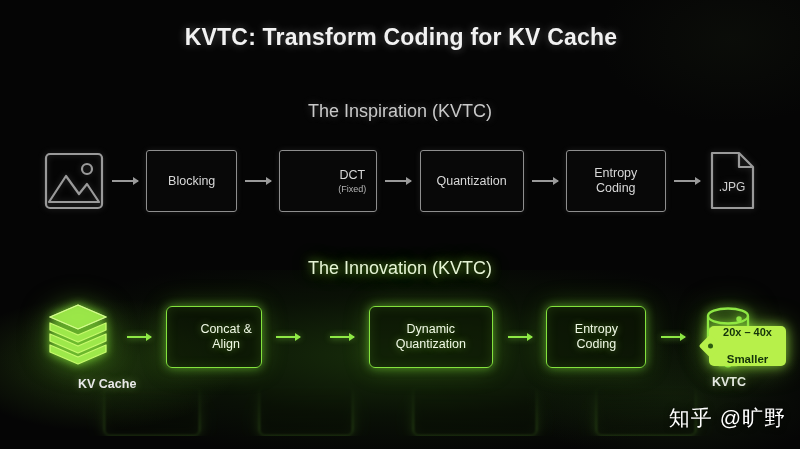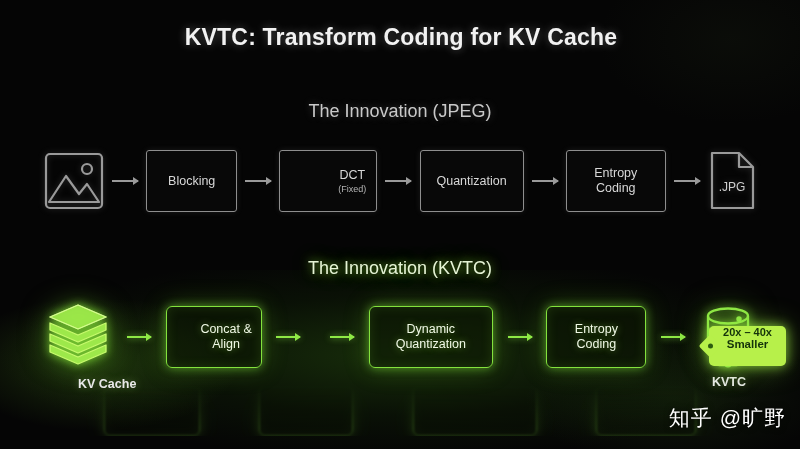--- a/index.html
+++ b/index.html
@@ -123,21 +123,21 @@
     padding-left:29px;
   }
   .cap-kvcache { top:377px; left:49px; }
   .cap-kvtc { top:375px; left:683px; }
 
   
   .badge {
     position:absolute; top:326px; left:709px;
     width:77px; height:40px;
     background:#b7f04a; border-radius:5px;
-    display:flex; flex-direction:column; align-items:center; justify-content:flex-start;
+    display:flex; flex-direction:column; align-items:center; justify-content:space-between;
     color:#14330a; font-weight:bold; line-height:1.12;
     box-shadow:0 0 12px rgba(160,240,70,0.75), 0 0 28px rgba(140,220,60,0.45);
   }
   .badge-l1 { font-size:11px; }
   .badge-l2 { font-size:11.5px; }
   .badge::before {
     content:""; position:absolute; left:-7px; top:50%; transform:translateY(-50%) rotate(45deg);
     width:16px; height:16px; background:#b7f04a; border-radius:2px;
   }
   .badge-hole {
@@ -169,21 +169,21 @@
 </head>
 <body>
 
 <div class="bg-glow-topright"></div>
 <div class="bg-glow-green"></div>
 <div class="bg-glow-green2"></div>
 <div class="bg-glow-bottomright"></div>
 
 <div class="main-title">KVTC: Transform Coding for KV Cache</div>
 
-<div class="sec-jpeg">The Innovation (JPEG)</div>
+<div class="sec-jpeg">The Inspiration (KVTC)</div>
 
 <div class="row row-jpeg">
 
   <div class="icon-wrap">
     <svg class="icon-photo glow-gray-svg" viewBox="0 0 60 58">
       <rect x="2" y="2" width="56" height="54" rx="4" fill="none" stroke="#9a9a9a" stroke-width="2.2"></rect>
       <circle cx="43" cy="17" r="5" fill="none" stroke="#9a9a9a" stroke-width="2.2"></circle>
       <path d="M5 50 L22 24 L35 42 L43 32 L55 50 Z" fill="none" stroke="#9a9a9a" stroke-width="2.2" stroke-linejoin="round"></path>
     </svg>
   </div>

